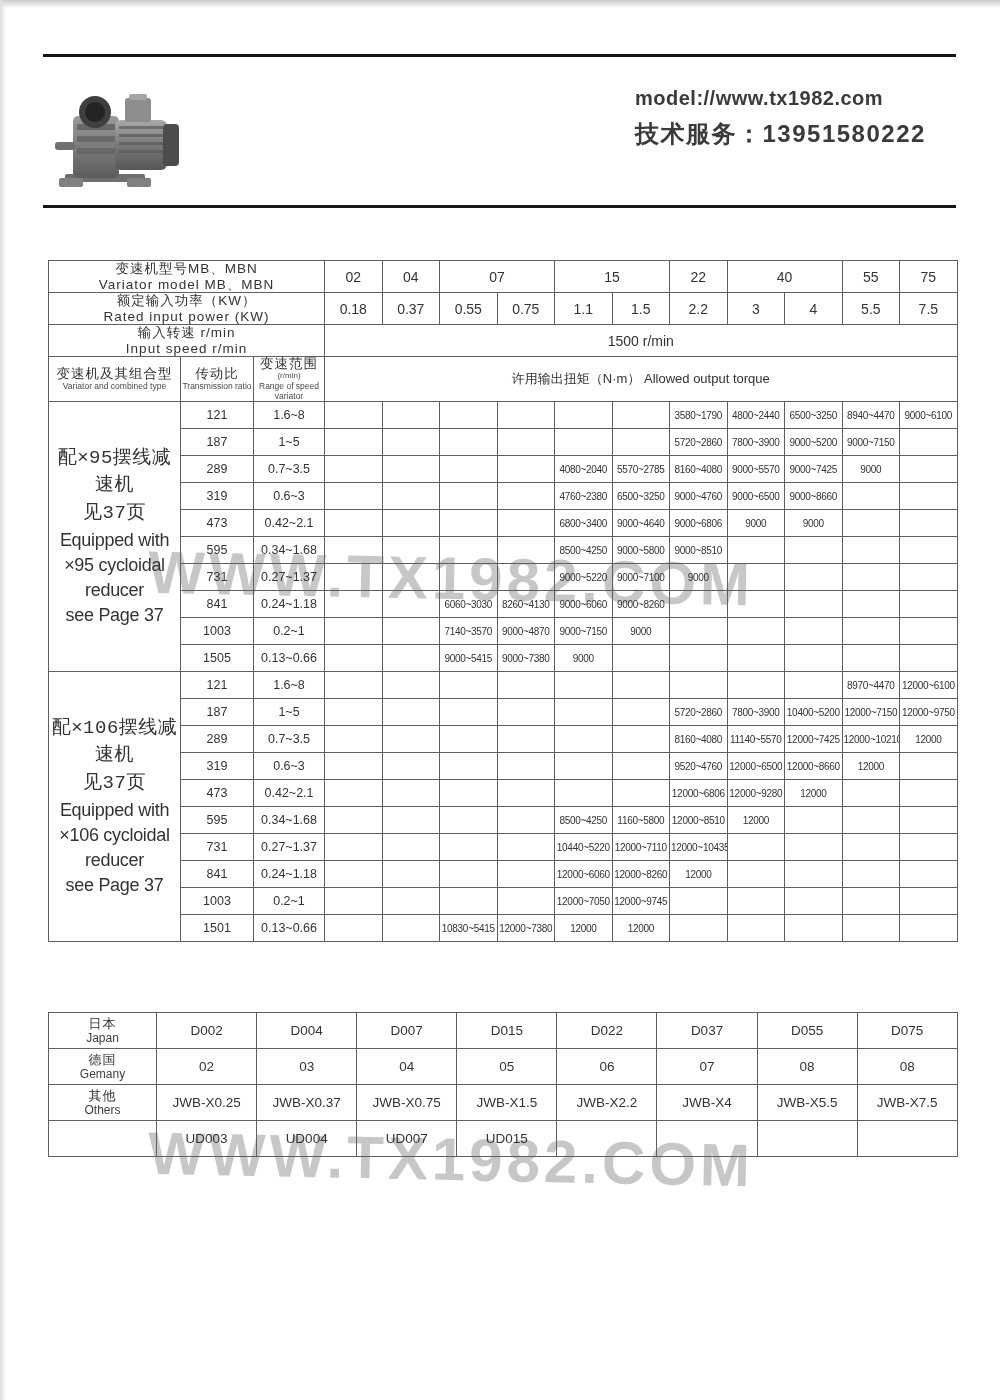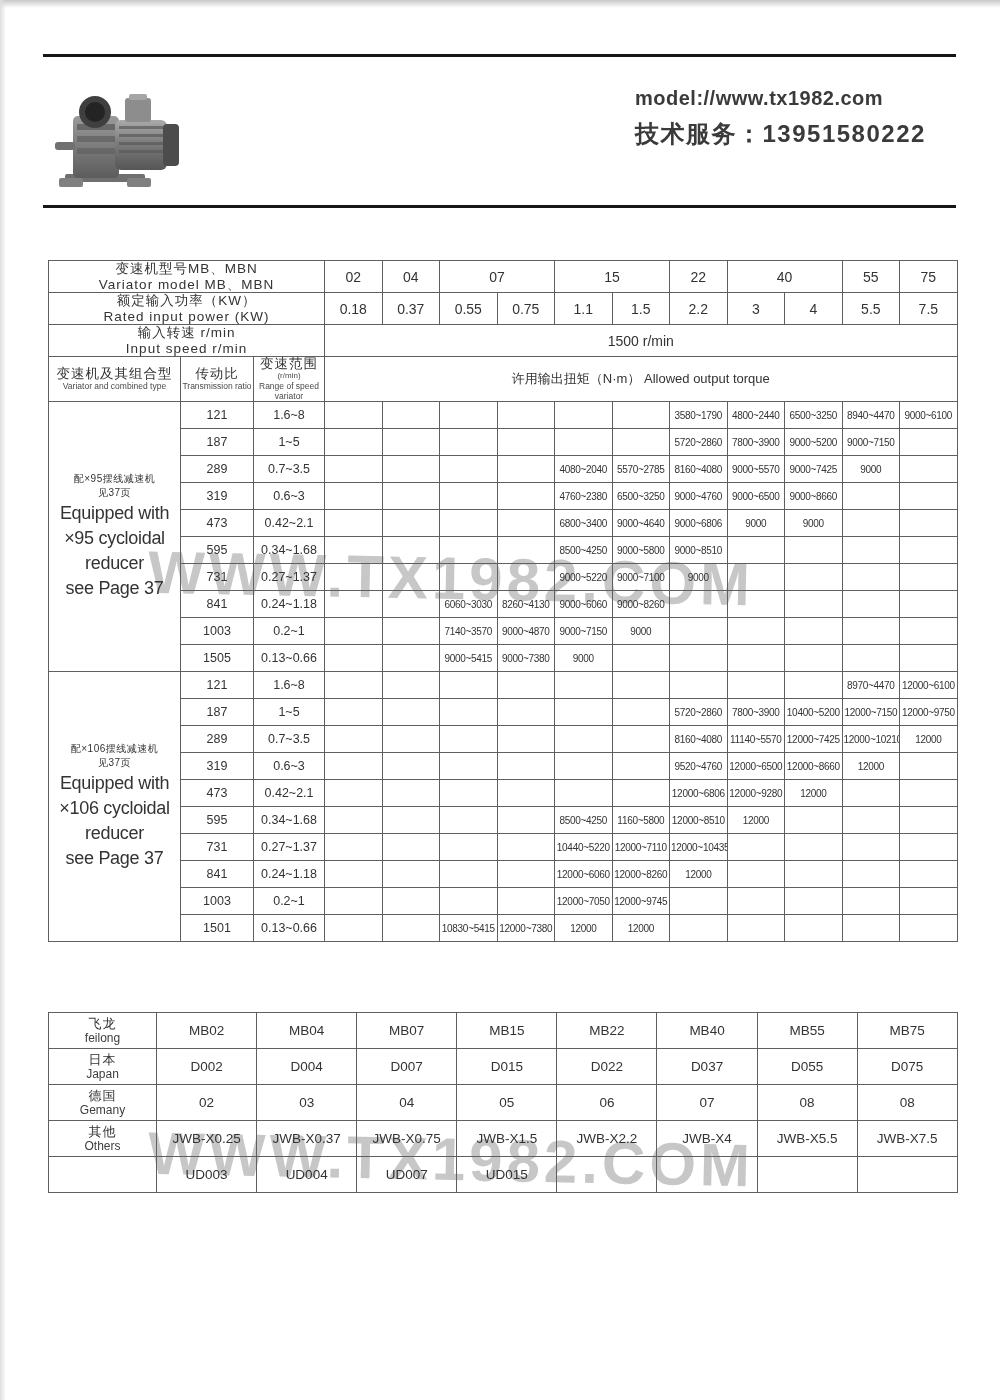--- a/index.html
+++ b/index.html
@@ -41,21 +41,21 @@
   #spec-table tr.hdr4 td { height:34px; letter-spacing:0; }
   #spec-table tr.drow td { height:27px; }
   .lbl2 .zh { font-size:13.5px; color:#333; line-height:1.15; letter-spacing:1px; }
   .colhead .zh { font-size:13.5px; letter-spacing:1px; line-height:1.1; }
   .colhead .sub { font-size:8px; color:#4a4a4a; line-height:1.1; }
   .colhead .en { font-size:8.5px; color:#4a4a4a; line-height:1.2; }
   .torque-head { font-size:13px !important; letter-spacing:0.5px; }
   .speed-val { font-size:14px !important; }
   td.ratio, td.range { font-size:12.5px !important; letter-spacing:0 !important; }
   td.sec-label { padding:4px 2px; }
-  .sec-label .zh { font-size:10px; line-height:1.45; letter-spacing:0.5px; }
+  .sec-label .zh { font-size:19px; line-height:1.45; letter-spacing:0.5px;font-family:Liberation Mono, monospace; }
   .sec-label .en { font-size:18px; line-height:1.4; }
 
   .comp-title { position:absolute; left:0; top:952px; width:1000px; text-align:center; z-index:1; }
   .comp-title .t-zh { font-size:17px; color:#333; letter-spacing:3px; }
   .comp-title .t-en { font-size:18px; font-weight:bold; color:#333; margin-top:4px; letter-spacing:0.5px; }
 
   #comp-table { left:48px; top:1012px; width:909px; }
   #comp-table td { height:36px; font-size:13.5px; color:#333; }
   #comp-table .lbl .zh { font-size:13px; line-height:1.2; letter-spacing:1px; }
   #comp-table .lbl .en { font-size:12px; line-height:1.2; color:#3d3d3d; }
@@ -514,34 +514,20 @@
         <col style="width: 100.1px;">
         <col style="width: 100.1px;">
         <col style="width: 100.1px;">
         <col style="width: 100.1px;">
         <col style="width: 100.1px;">
         <col style="width: 100.1px;">
       </colgroup>
       <tbody>
         <tr class="crow">
           <td class="lbl">
-            <div class="zh">飞龙</div>
-            <div class="en">feilong</div>
-          </td>
-          <td>MB02</td>
-          <td>MB04</td>
-          <td>MB07</td>
-          <td>MB15</td>
-          <td>MB22</td>
-          <td>MB40</td>
-          <td>MB55</td>
-          <td>MB75</td>
-        </tr>
-        <tr class="crow">
-          <td class="lbl">
             <div class="zh">日本</div>
             <div class="en">Japan</div>
           </td>
           <td>D002</td>
           <td>D004</td>
           <td>D007</td>
           <td>D015</td>
           <td>D022</td>
           <td>D037</td>
           <td>D055</td>

